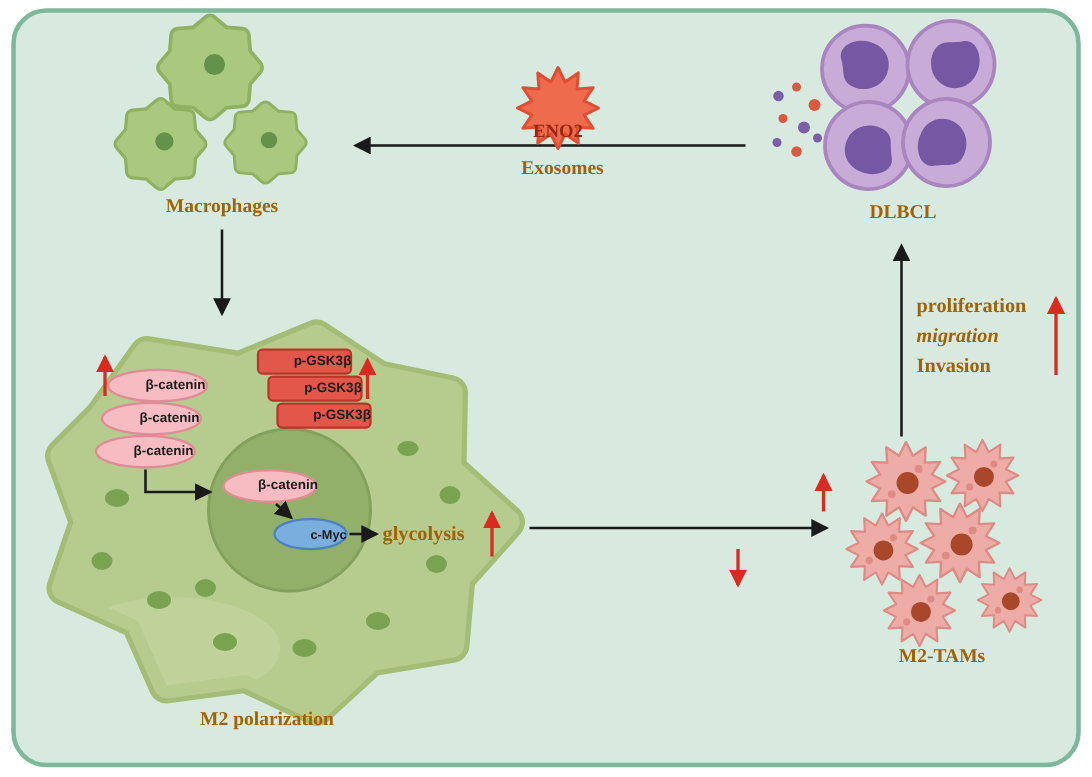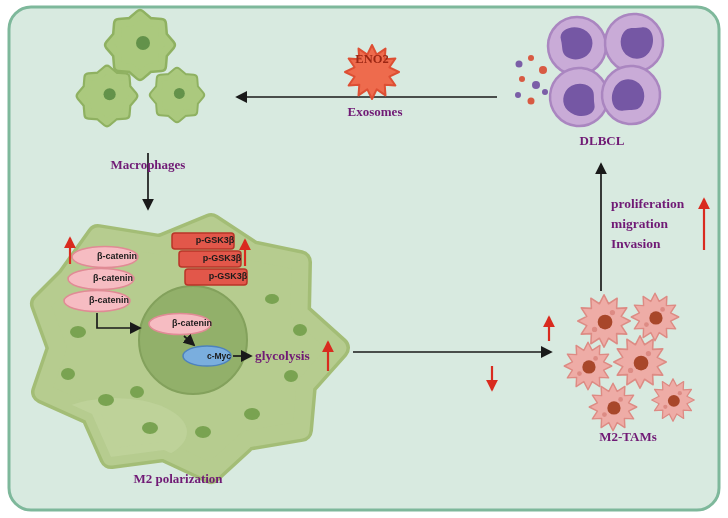--- a/index.html
+++ b/index.html
@@ -1,20 +1,20 @@
 <!DOCTYPE html>
 <html><head>
 <meta charset="utf-8">
 <style>
   * { margin:0; padding:0; box-sizing:border-box; }
   html,body { background:#ffffff; }
   body { font-family:"Liberation Serif", serif; }
   .stage { position:relative; width:728px; height:518px; background:#ffffff; overflow:hidden; }
   .art { position:absolute; left:0; top:0; }
-  .lbl { position:absolute; white-space:pre; color:#701a75; font-weight:bold; font-size:13px; line-height:1.15; }
+  .lbl { position:absolute; white-space:pre; color:#a16207; font-weight:bold; font-size:13px; line-height:1.15; }
   .c { transform:translateX(-50%); }
   .big { font-size:13.5px; }
   .eno { color:#9b2613; font-size:12.5px; }
   .mol { position:absolute; white-space:pre; font-family:"Liberation Sans", sans-serif;
          font-size:9px; font-weight:600; color:#1b1b1b; line-height:1; transform:translateX(-50%);margin-left:12px; }
   .mol.sm { font-size:8.5px;text-align:center; }
   
   .mA { fill:#8fb161; stroke:#8fb161; stroke-width:12; stroke-linejoin:round; }
   .mB { fill:#abc97e; stroke:#abc97e; stroke-width:7;  stroke-linejoin:round; }
   .cA { fill:#a3bd76; stroke:#a3bd76; stroke-width:24; stroke-linejoin:round; }
@@ -148,35 +148,35 @@
     <g>
       <path class="rarrow" marker-end="url(#mr)" d="M70,264 L70,238"></path>
       <path class="rarrow" marker-end="url(#mr)" d="M245,266 L245,240"></path>
       <path class="rarrow" marker-end="url(#mr)" d="M328,371 L328,342"></path>
       <path class="rarrow" marker-end="url(#mr)" d="M549,341 L549,317"></path>
       <path class="rarrow" marker-end="url(#mr)" d="M492,366 L492,390"></path>
       <path class="rarrow" marker-end="url(#mr)" d="M704,250 L704,199"></path>
     </g>
   </svg>
 
-  <div class="lbl c" style="left:148px; top:130px;margin-top:28px;">Macrophages</div>
-  <div class="lbl c eno" style="left:372px; top:52px;">ENO2</div>
+  <div class="lbl c" style="left:148px; top:130px;">Macrophages</div>
+  <div class="lbl c eno" style="left:372px; top:80px;">ENO2</div>
   <div class="lbl c" style="left:375px; top:105px;">Exosomes</div>
   <div class="lbl c" style="left:602px; top:134px;">DLBCL</div>
 
   <div class="mol" style="left:105px; top:252px;">β-catenin</div>
   <div class="mol" style="left:101px; top:274px;">β-catenin</div>
   <div class="mol" style="left:97px;  top:296px;">β-catenin</div>
   <div class="mol" style="left:203px; top:236px;">p-GSK3β</div>
   <div class="mol" style="left:210px; top:254px;">p-GSK3β</div>
   <div class="mol" style="left:216px; top:272px;">p-GSK3β</div>
   <div class="mol" style="left:180px; top:319px;">β-catenin</div>
   <div class="mol sm" style="left:207px; top:352px;">c-Myc</div>
 
   <div class="lbl big" style="left:255px; top:348px;">glycolysis</div>
 
   <div class="lbl c" style="left:628px; top:430px;">M2-TAMs</div>
   <div class="lbl big" style="left:611px; top:196px;">proliferation</div>
-  <div class="lbl big" style="left:611px; top:216px;">migration</div>
+  <div class="lbl big" style="left:611px; top:216px;font-style:italic;">migration</div>
   <div class="lbl big" style="left:611px; top:236px;">Invasion</div>
   <div class="lbl c" style="left:178px; top:472px;text-align:right;">M2 polarization</div>
 
 </div>
 
 </body></html>

